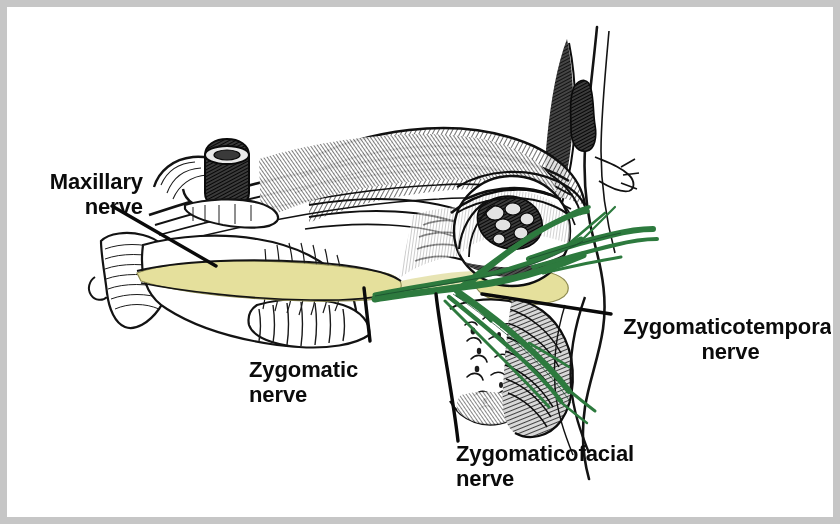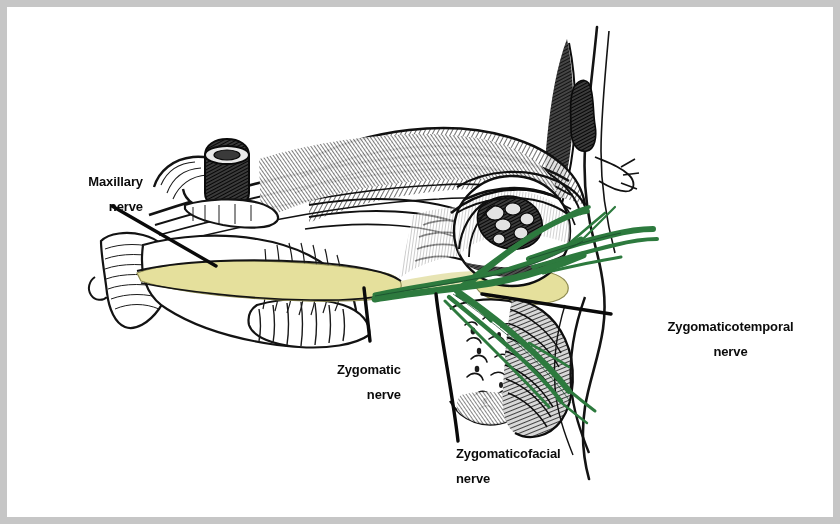--- a/index.html
+++ b/index.html
@@ -42,37 +42,37 @@
     left: 0; top: 0;
     width: 822px; height: 506px;
   }
   .art svg { display: block; }
 
   
   .label {
     position: absolute;
     font-family: "Liberation Sans", sans-serif;
     font-weight: bold;
-    font-size: 13px;
+    font-size: 22px;
     line-height: 25px;
     color: #0b0b0b;
     white-space: pre-line;
     letter-spacing: -0.1px;
   }
   #label-maxillary {
     left: 14px;
     top: 160px;
     width: 120px;
     text-align: right;
   }
   #label-zygomatic {
-    left: 267px;
+    left: 240px;
     top: 348px;
     width: 125px;
-    text-align: right;
+    text-align: left;
   }
   #label-zygomaticotemporal {
     left: 614px;
     top: 305px;
     width: 215px;
     text-align: center;
   }
   #label-zygomaticofacial {
     left: 447px;
     top: 432px;

